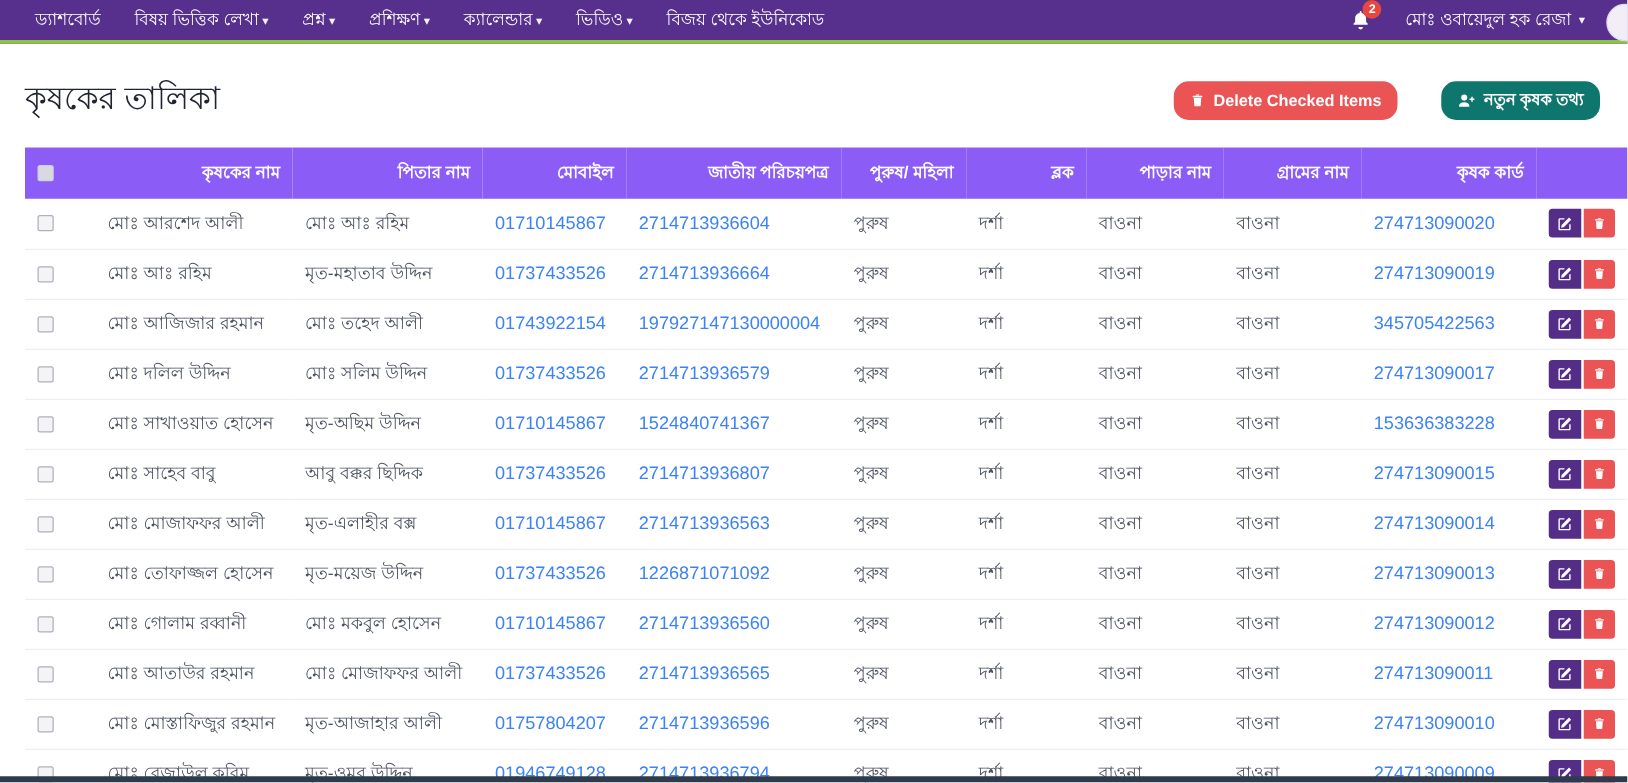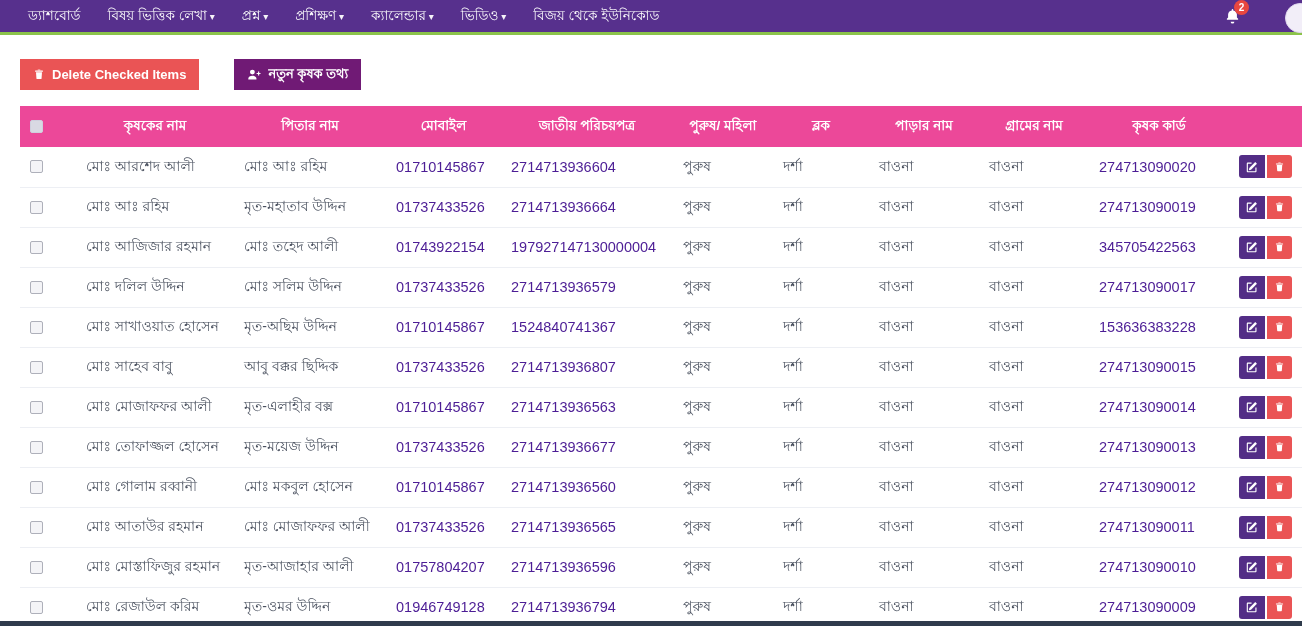--- a/index.html
+++ b/index.html
@@ -30,40 +30,40 @@
     border-radius:50%; background:#f2eef8; border:1px solid #e0d8ee;
   }
   
   .page-head {
     display:flex; align-items:center; justify-content:space-between;
     padding:24px 22px 16px 20px;
   }
   .page-title { font-size:25px; font-weight:500; color:#1f2430; margin:0; }
   .actions { display:flex; align-items:center; }
   .btn {
-    height:31px; border:none; border-radius:0; color:#fff; font-size:13px; font-weight:bold;
+    height:31px; border:none; border-radius:12px; color:#fff; font-size:13px; font-weight:bold;
     display:inline-flex; align-items:center; gap:7px; padding:0 13px; cursor:pointer;
     font-family:"Liberation Sans", sans-serif;
   }
   .btn-red   { background:#ea5455; margin-right:32px; }
   .btn-purple{ background:#532d86; }
-  .btn-green { background:#701a75; margin-left:3px; }
+  .btn-green { background:#0f766e; margin-left:3px; }
   
   table {
     width:1282px; margin-left:20px; border-collapse:collapse; table-layout:fixed;
   }
   thead th {
-    background:#ec4899; color:#fff; font-size:13.5px; font-weight:bold;
-    text-align:center; padding:9px 10px; white-space:nowrap;
+    background:#8b5cf6; color:#fff; font-size:13.5px; font-weight:bold;
+    text-align:right; padding:9px 10px; white-space:nowrap;
   }
   tbody td {
     font-size:14px; color:#4b5260; padding:0 10px; height:40px;
     border-bottom:1px solid #edeff4; white-space:nowrap; overflow:hidden;
   }
-  td.num { color:#4c1d95; font-size:14.5px; }
+  td.num { color:#3b82f6; font-size:14.5px; }
   .cb {
     width:13px; height:13px; border:1px solid #aeb0ba; background:#f4f4f7;
     border-radius:2px; cursor:pointer;
   }
   .cb-head { background:#d9d9e3; border-color:#cfcfdd; }
   .act-group { display:flex; align-items:center; }
   .act-btn {
     width:27px; height:23px; border:none; display:inline-flex; align-items:center;
     justify-content:center; cursor:pointer; color:#fff;
   }
@@ -90,25 +90,30 @@
     </div>
   <div class="nav-right">
     <div class="bell-wrap">
       <span>
         <svg width="15" height="16" viewBox="0 0 16 16" fill="#fff">
             <path d="M8 16a2 2 0 0 0 2-2H6a2 2 0 0 0 2 2zm6-5-1.3-1.3V6.5C12.7 4.1 11 2.3 8.8 2v-.8a.8.8 0 1 0-1.6 0V2C5 2.3 3.3 4.1 3.3 6.5v3.2L2 11v1h12v-1z"></path>
           </svg>
       </span>
       <span class="badge">2</span>
     </div>
+    <div class="user">
+      <span>মোঃ ওবায়েদুল হক রেজা</span>
+      <span class="caret">▾</span>
+    </div>
   </div>
   <div class="avatar"></div>
 </nav>
 
 <div class="page-head">
+  <h1 class="page-title">কৃষকের তালিকা</h1>
   <div class="actions">
     <button class="btn btn-red">
       <span>
         <svg width="12" height="13" viewBox="0 0 16 16" fill="#fff">
             <path d="M4 5h8l-.6 8.2c0 .5-.4.8-.9.8H5.5c-.5 0-.9-.3-.9-.8L4 5z"></path>
             <rect x="2.8" y="2.8" width="10.4" height="1.5" rx=".4"></rect>
             <path d="M6.3 1.5h3.4v1H6.3z"></path>
           </svg>
       </span>
       <span>Delete Checked Items</span>
@@ -409,21 +414,21 @@
     </td>
   </tr>
 
   <tr>
     <td>
           <div class="cb"></div>
         </td>
     <td>মোঃ তোফাজ্জল হোসেন</td>
     <td>মৃত-ময়েজ উদ্দিন</td>
     <td class="num">01737433526</td>
-    <td class="num">2714713936677</td>
+    <td class="num">1226871071092</td>
     <td>পুরুষ</td>
     <td>দর্শা</td>
     <td>বাওনা</td>
     <td>বাওনা</td>
     <td class="num">274713090013</td>
     <td>
       <div class="act-group">
         <button class="act-btn act-edit">
           <span>
             <svg width="12" height="12" viewBox="0 0 16 16" fill="#fff">

